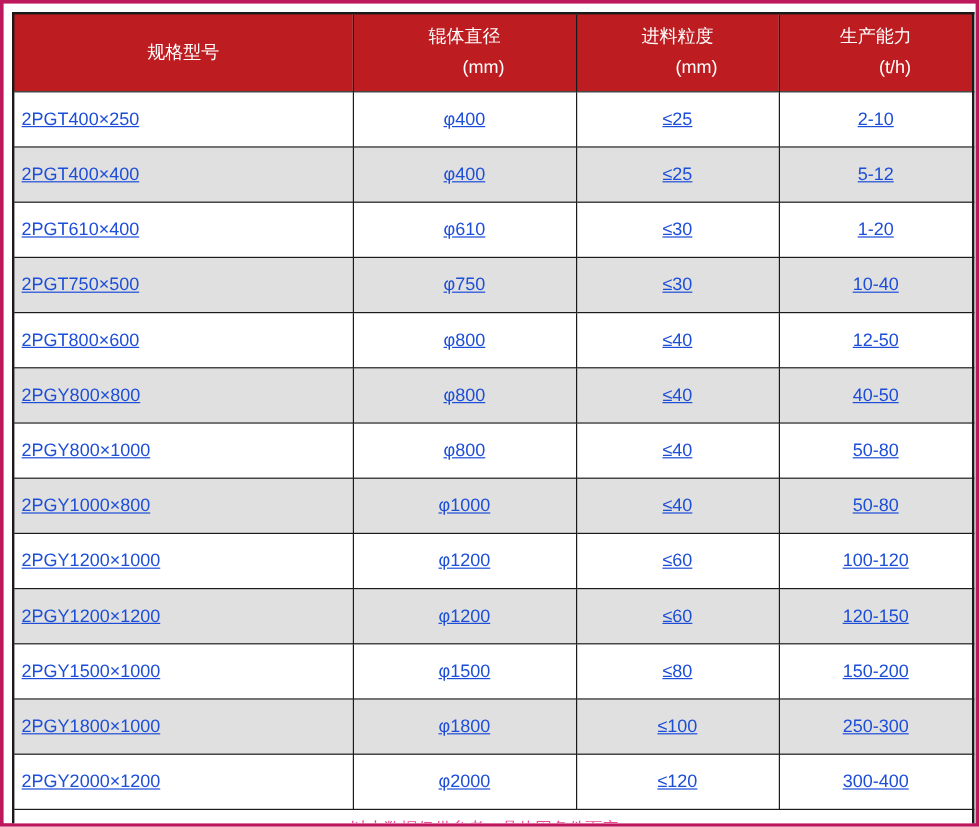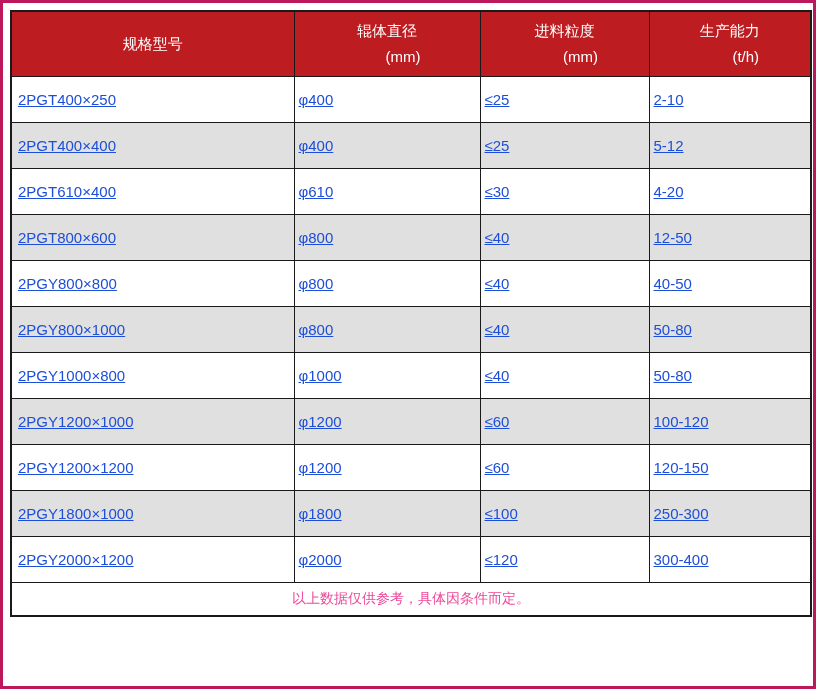--- a/index.html
+++ b/index.html
@@ -50,20 +50,21 @@
     text-decoration: underline;
   }
   .spec-table tbody tr:nth-child(even) td {
     background: #e0e0e0;
   }
   .spec-table tbody td.cell-model {
     text-align: left;
     padding-left: 6px;
   }
   .spec-table tbody td.cell-center {
+    text-align: center;
   }
   .spec-table tfoot td {
     height: 32px;
     text-align: center;
     color: #ec4899;
     background: #ffffff;
     font-size: 14px;
     padding: 0;
   }
 </style>
@@ -107,21 +108,27 @@
       <tr>
         <td class="cell-model">2PGT400×400</td>
         <td class="cell-center">φ400</td>
         <td class="cell-center">≤25</td>
         <td class="cell-center">5-12</td>
       </tr>
       <tr>
         <td class="cell-model">2PGT610×400</td>
         <td class="cell-center">φ610</td>
         <td class="cell-center">≤30</td>
-        <td class="cell-center">4-20</td>
+        <td class="cell-center">1-20</td>
+      </tr>
+      <tr>
+        <td class="cell-model">2PGT750×500</td>
+        <td class="cell-center">φ750</td>
+        <td class="cell-center">≤30</td>
+        <td class="cell-center">10-40</td>
       </tr>
       <tr>
         <td class="cell-model">2PGT800×600</td>
         <td class="cell-center">φ800</td>
         <td class="cell-center">≤40</td>
         <td class="cell-center">12-50</td>
       </tr>
       <tr>
         <td class="cell-model">2PGY800×800</td>
         <td class="cell-center">φ800</td>
@@ -146,20 +153,26 @@
         <td class="cell-center">≤60</td>
         <td class="cell-center">100-120</td>
       </tr>
       <tr>
         <td class="cell-model">2PGY1200×1200</td>
         <td class="cell-center">φ1200</td>
         <td class="cell-center">≤60</td>
         <td class="cell-center">120-150</td>
       </tr>
       <tr>
+        <td class="cell-model">2PGY1500×1000</td>
+        <td class="cell-center">φ1500</td>
+        <td class="cell-center">≤80</td>
+        <td class="cell-center">150-200</td>
+      </tr>
+      <tr>
         <td class="cell-model">2PGY1800×1000</td>
         <td class="cell-center">φ1800</td>
         <td class="cell-center">≤100</td>
         <td class="cell-center">250-300</td>
       </tr>
       <tr>
         <td class="cell-model">2PGY2000×1200</td>
         <td class="cell-center">φ2000</td>
         <td class="cell-center">≤120</td>
         <td class="cell-center">300-400</td>

